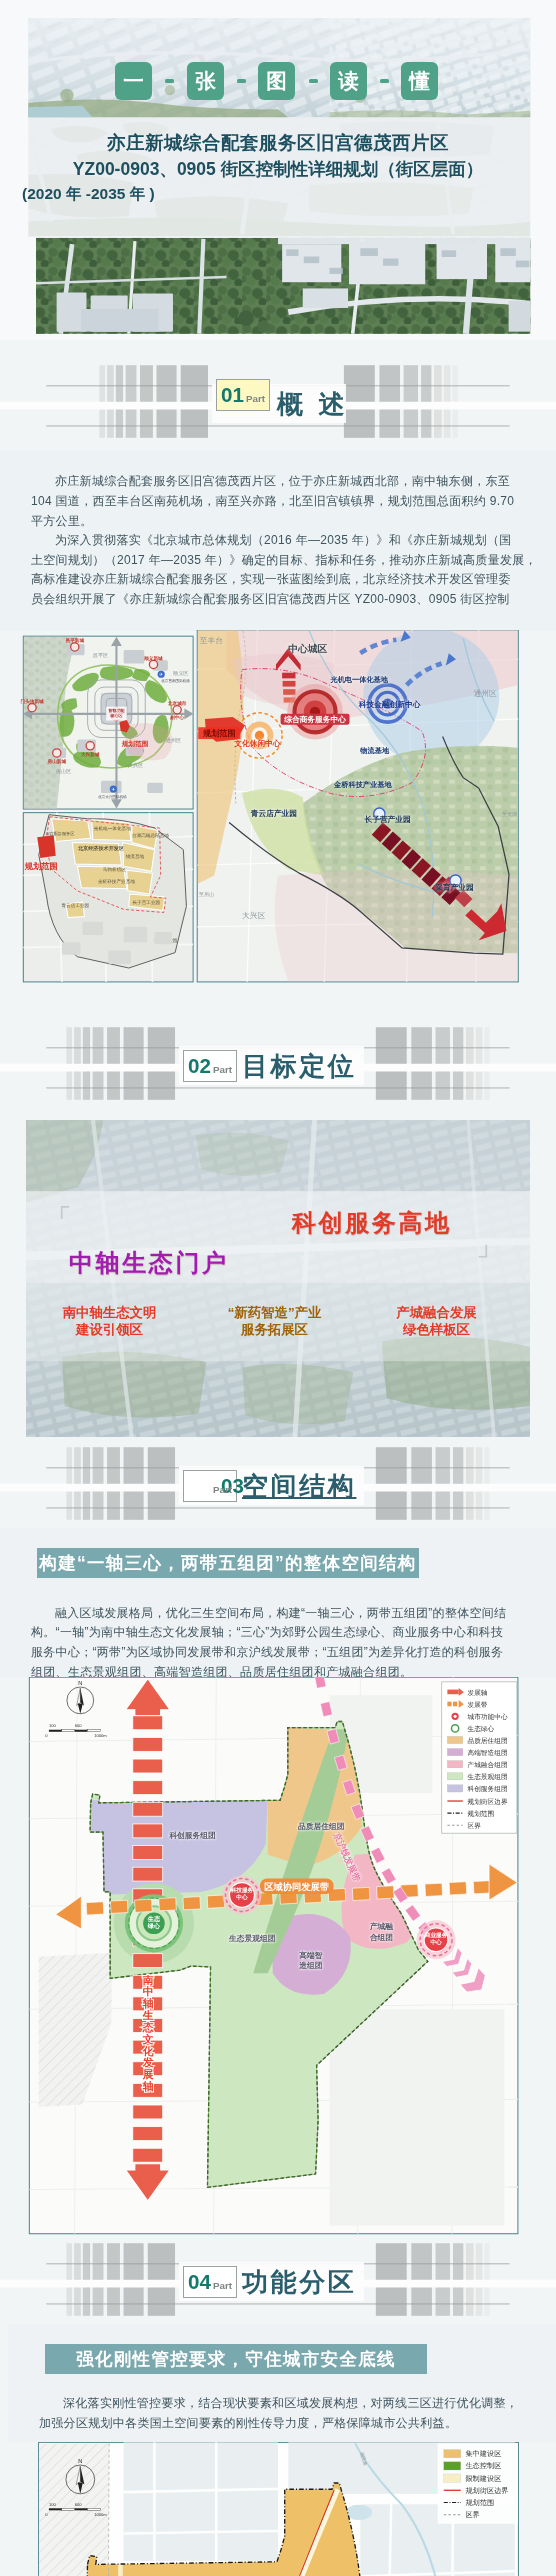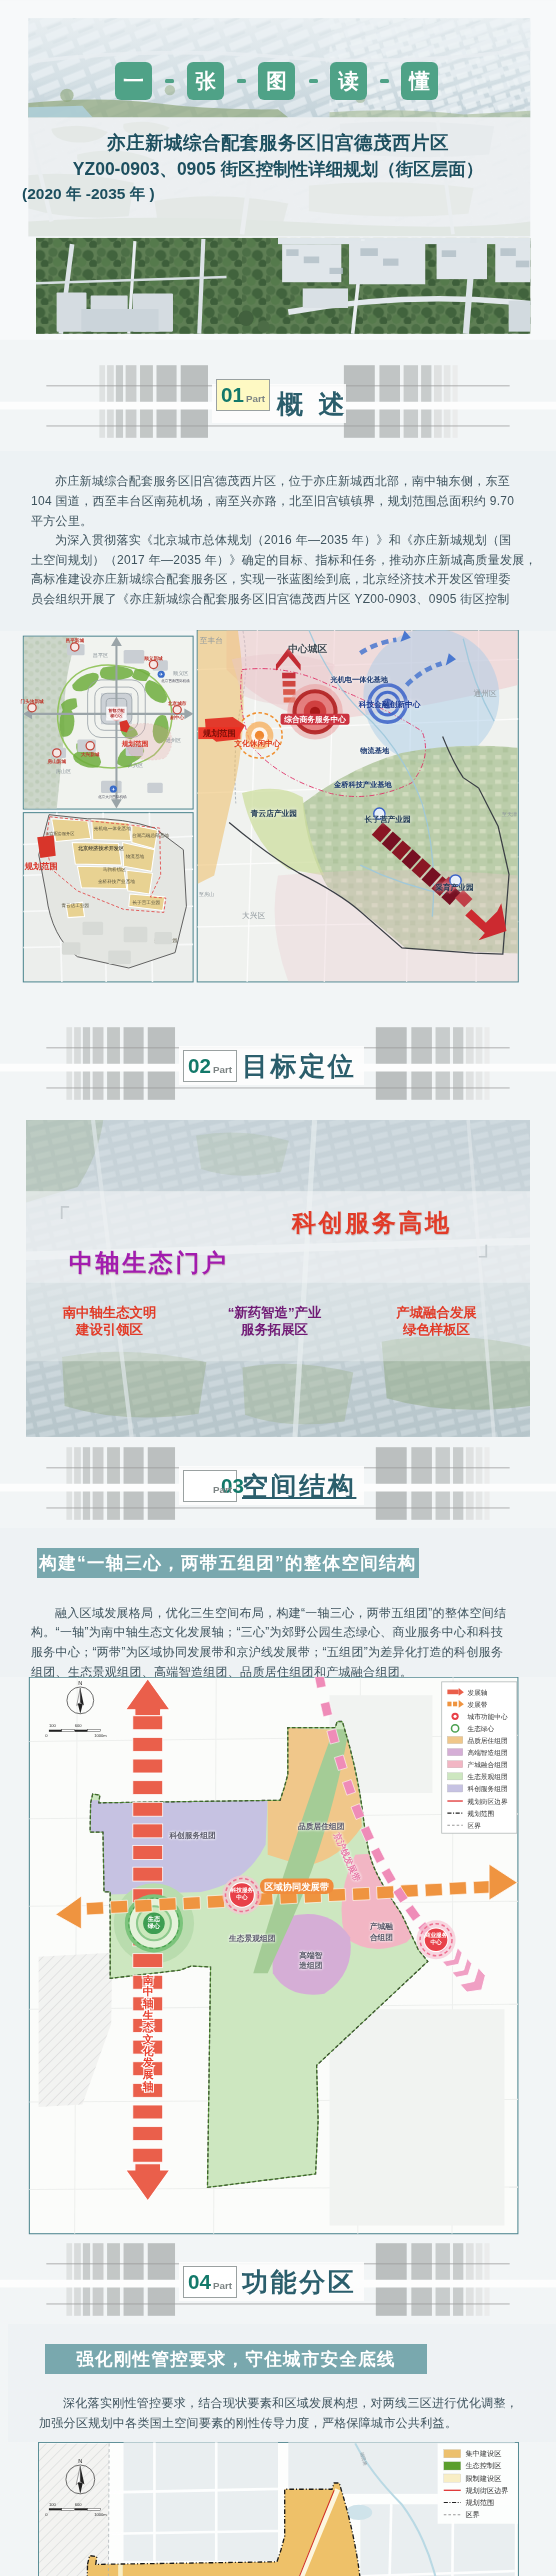--- a/index.html
+++ b/index.html
@@ -513,21 +513,21 @@
 
     <div class="abs b" style="left:47px;top:82px;font-size:24px;color:#c4cbcf;">「</div>
     <div class="abs b" style="left:477px;top:111px;font-size:24px;color:#c4cbcf;">」</div>
 
     <div class="abs b" style="left:69px;top:87px;width:161px;font-size:24px;color:#a21caf;letter-spacing:2.6px;text-shadow:0.5px 1px 1px rgba(120,30,20,0.25);margin-top:40px;">中轴生态门户</div>
 
     <div class="abs b" style="left:292px;top:87px;width:165px;font-size:24px;color:#e23b28;letter-spacing:2.6px;text-shadow:0.5px 1px 1px rgba(120,30,20,0.25);">科创服务高地</div>
 
     <div class="abs b" style="left:32px;top:184px;width:155px;text-align:center;font-size:13.4px;color:#e23b28;line-height:17px;">南中轴生态文明<br>建设引领区</div>
 
-    <div class="abs b" style="left:197px;top:184px;width:155px;text-align:center;font-size:13.4px;color:#701a75;line-height:17px;">“新药智造”产业<br>服务拓展区</div>
+    <div class="abs b" style="left:197px;top:184px;width:155px;text-align:center;font-size:13.4px;color:#a16207;line-height:17px;">“新药智造”产业<br>服务拓展区</div>
 
     <div class="abs b" style="left:359px;top:184px;width:155px;text-align:center;font-size:13.4px;color:#e23b28;line-height:17px;">产城融合发展<br>绿色样板区</div>
   </div>
 
   <div id="band03" class="abs" style="left:0;top:1443px;width:556px;height:77px;">
     <svg class="abs" style="left:0;top:0;" width="556" height="80" viewBox="0 0 1080 155">
       <rect x="129" y="8" width="11" height="141" fill="#dfe2e2"></rect>
       <rect x="144" y="8" width="13" height="141" fill="#d8dbdb"></rect>
       <rect x="161" y="8" width="14" height="141" fill="#c8cccc"></rect>
       <rect x="180" y="8" width="21" height="141" fill="#cacdcd"></rect>

